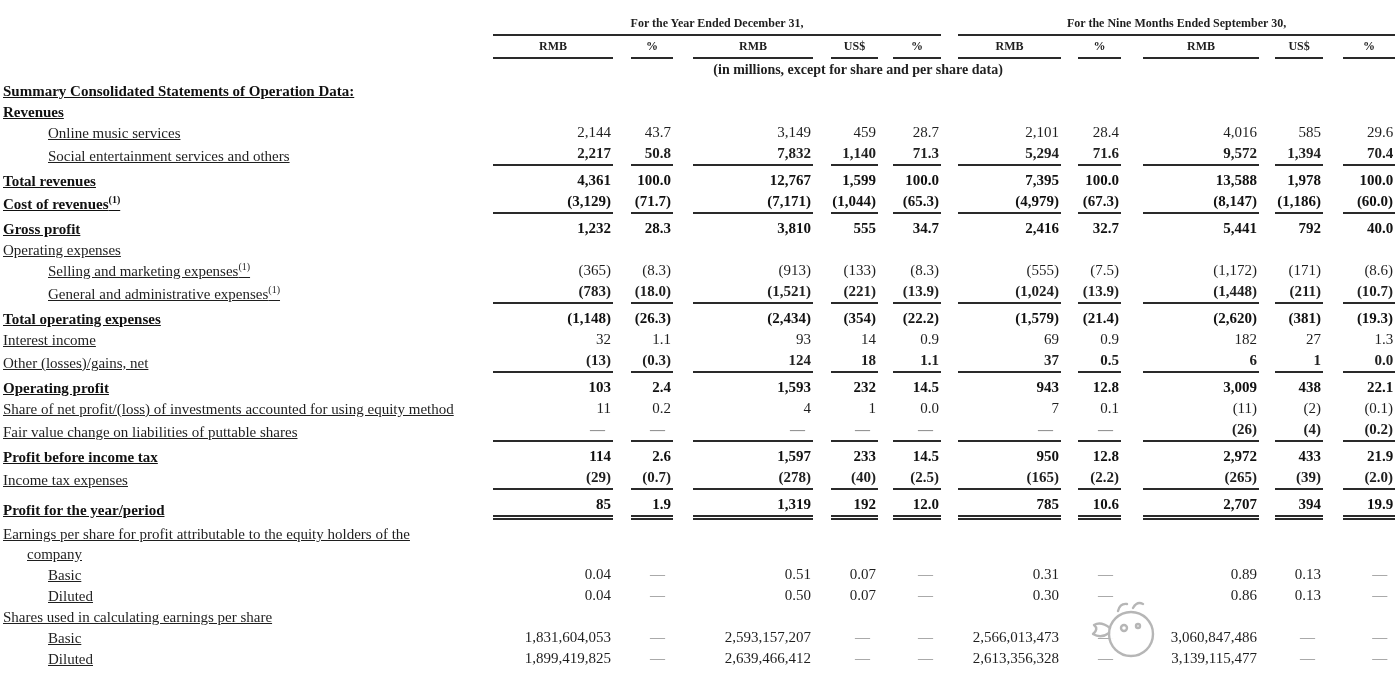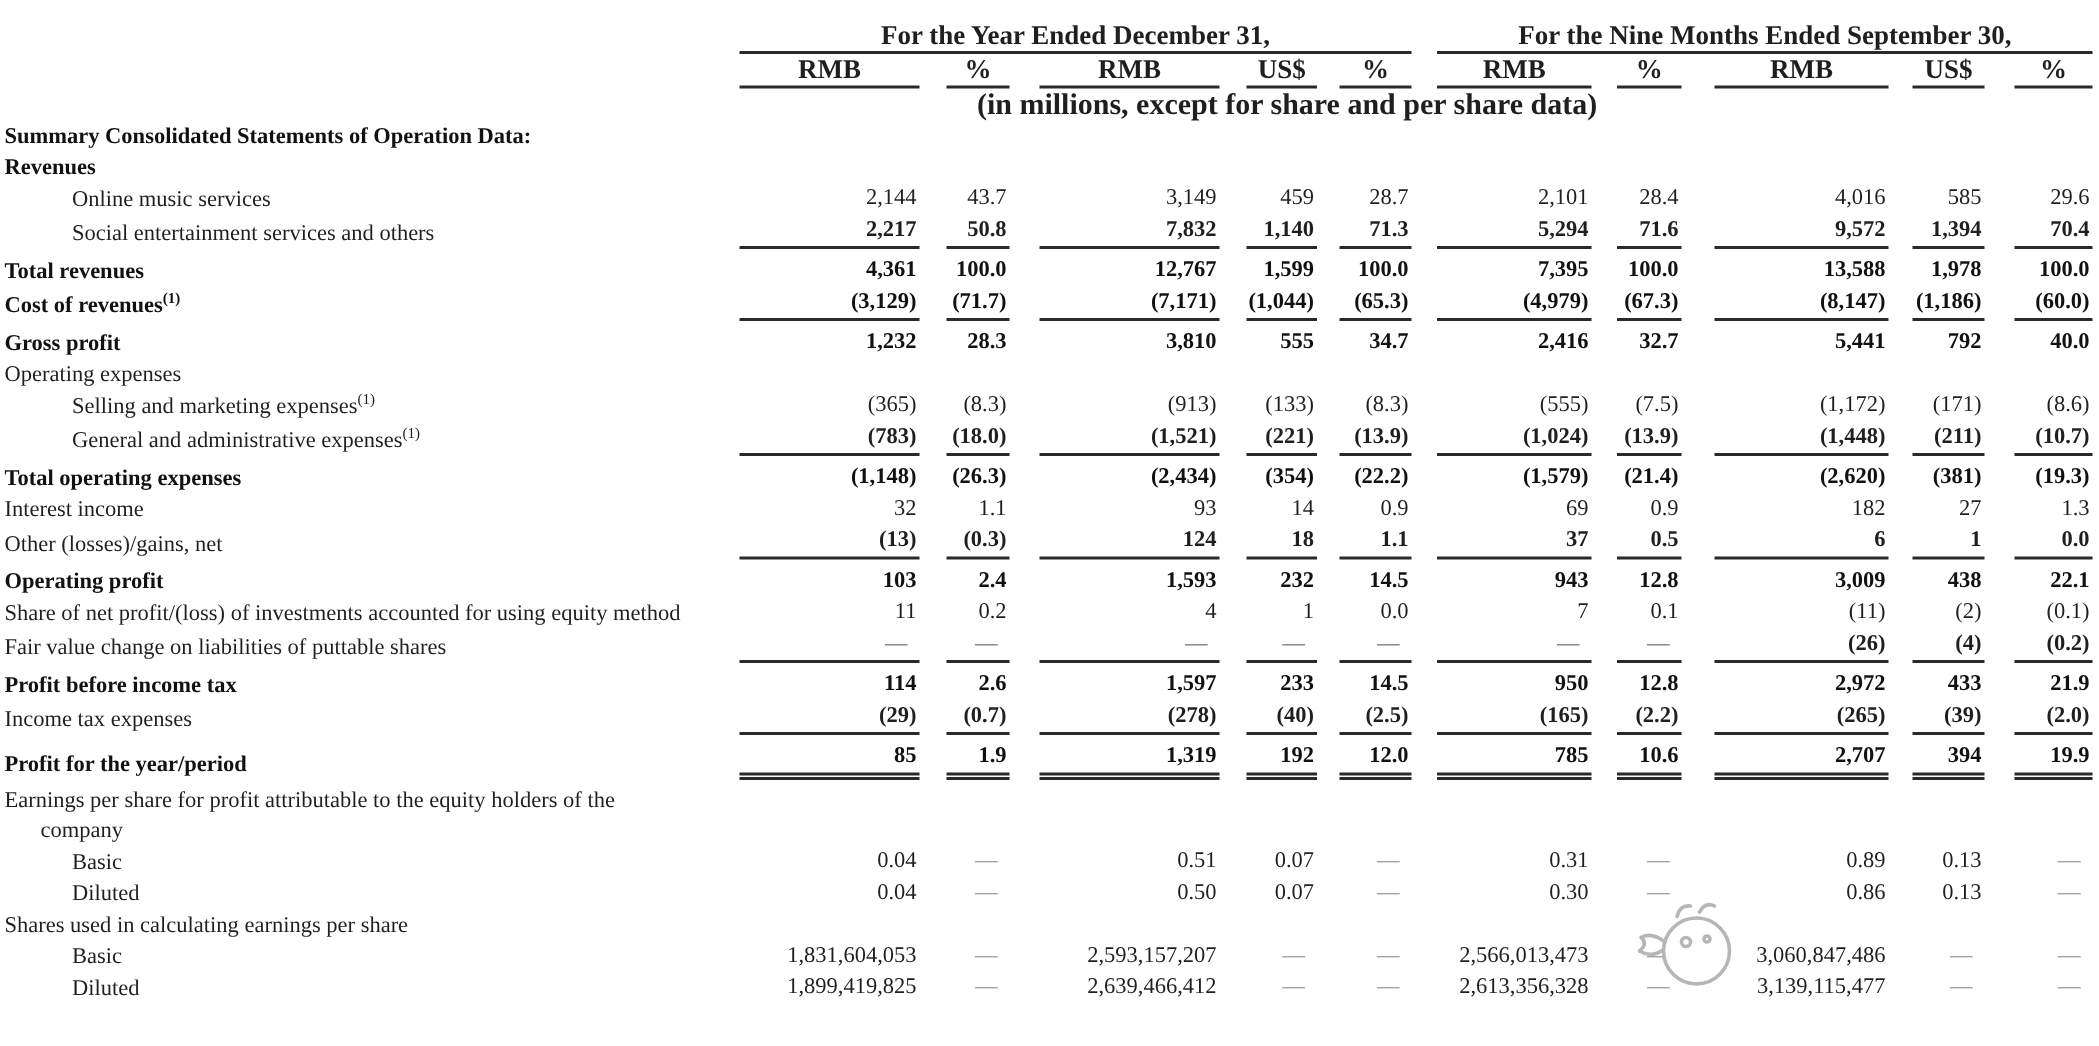--- a/index.html
+++ b/index.html
@@ -11,35 +11,35 @@
   table { border-collapse:collapse; table-layout:fixed; width:1392px; margin:8px 0 0 3px; }
   th,td { padding:0; margin:0; vertical-align:bottom; font-weight:normal; text-align:left; }
 
   
   thead th { vertical-align:bottom; }
   tr.h1 th { height:28px; }
   tr.h2 th { height:23px; }
   tr.h3 th { height:23px; }
   tr.h4 th { height:21px; }
   .gl {
-    display:block; text-align:center; font-weight:bold; font-size:18px; line-height:18px;
+    display:block; text-align:center; font-weight:bold; font-size:12px; line-height:18px;
     border-bottom:2.5px solid #2a2a2a; padding-bottom:2px; white-space:nowrap;
   }
-  .note-line { display:block; text-align:center; font-weight:bold; font-size:20px; line-height:20px; margin-right:152px; white-space:nowrap; }
+  .note-line { display:block; text-align:center; font-weight:bold; font-size:14px; line-height:20px; margin-right:152px; white-space:nowrap; }
 
   
   .c0{margin-left:20px} .c1{margin-left:18px} .c2{margin-left:20px} .c3{margin-left:18px} .c4{margin-left:15px}
   .c5{margin-left:17px} .c6{margin-left:17px} .c7{margin-left:22px} .c8{margin-left:16px} .c9{margin-left:20px}
   .g1{margin-left:20px} .g2{margin-left:17px}
   .y1{margin-left:20px} .y2{margin-left:20px} .y3{margin-left:17px} .y4{margin-left:22px}
 
   
   tbody td { height:21px; }
   tr.sp > td { padding-top:4px; }
-  .lbl { font-size:15px; line-height:20px; padding-right:6px; }
+  .lbl { font-size:15px; line-height:20px; padding-right:6px;text-decoration:underline; }
   .lbl.b { font-weight:bold; color:#111; }
   .lbl.ind1 { padding-left:45px; }
   .lbl.wrap { padding-left:24px; text-indent:-24px; }
   sup { font-size:10px; line-height:0; }
   .line { display:block; text-align:right; font-size:15px; line-height:20px; padding:0 2px 1px 0; white-space:nowrap; }
   td.b .line { font-weight:bold; color:#111; }
   .u1 { border-bottom:2px solid #2a2a2a;font-weight:bold; }
   .u2 { border-bottom:5px double #2a2a2a; }
   .dash { color:#8f8f8f; padding-right:8px; }
 

